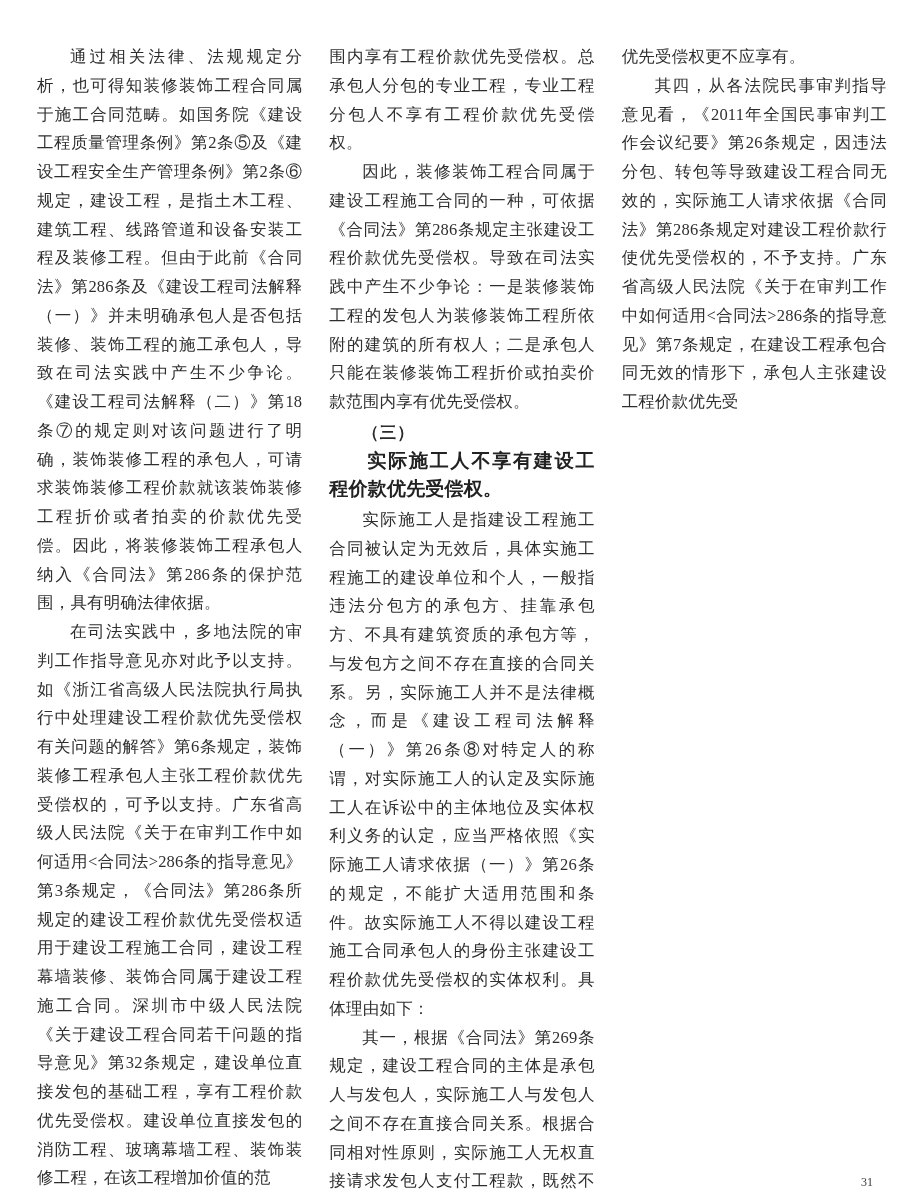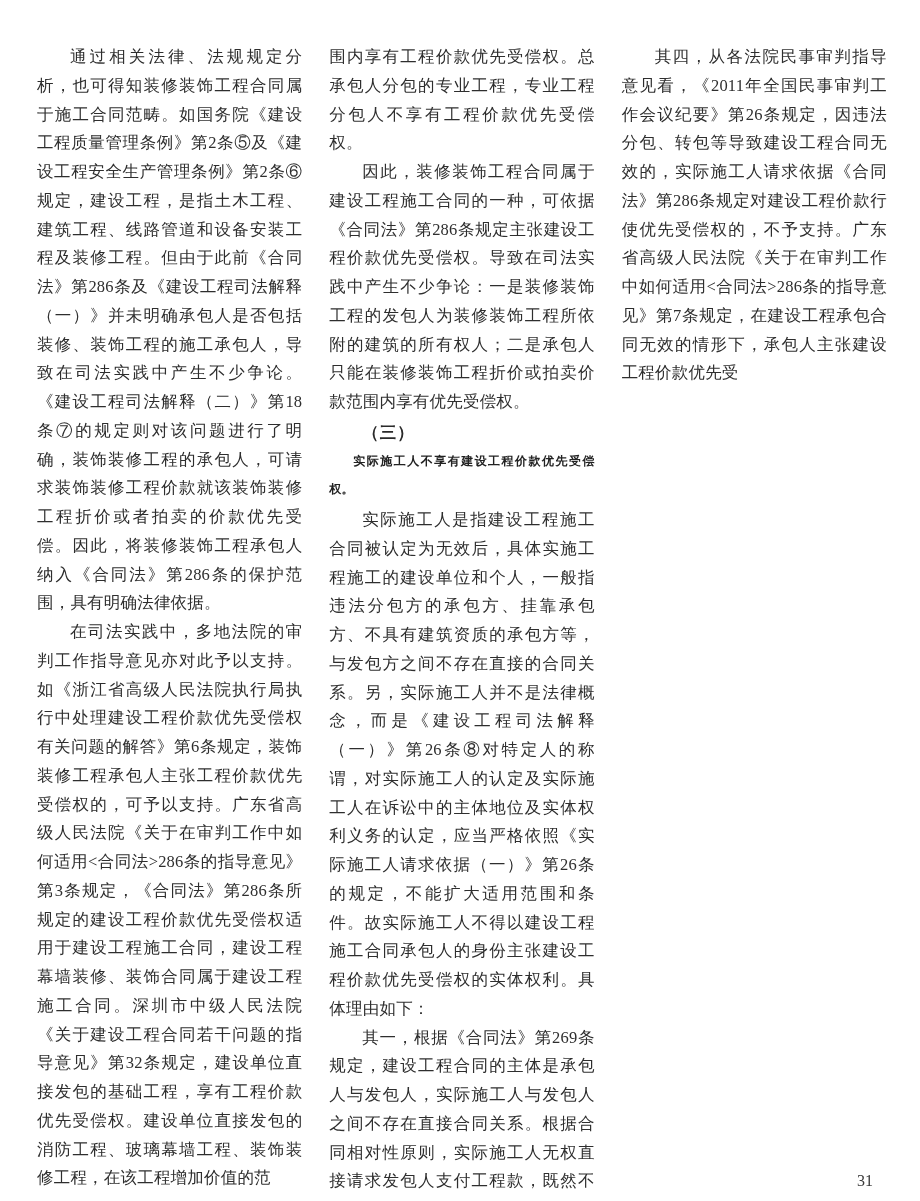--- a/index.html
+++ b/index.html
@@ -45,29 +45,29 @@
   p.section-marker {
     font-family: "Liberation Sans", "DejaVu Sans", sans-serif;
     font-weight: bold;
     color: #2a2a2a;
     margin-top: 1px;
     letter-spacing: 1px;
   }
   p.heading {
     font-family: "Liberation Sans", "DejaVu Sans", sans-serif;
     font-weight: bold;
-    font-size: 12px;
+    font-size: 19px;
     color: #222222;
     margin-bottom: 2px;
   }
   .page-number {
     position: absolute;
     right: 47px;
     bottom: 11px;
-    font-size: 16px;
+    font-size: 12px;
     color: #3a3a3a;
     font-family: "Liberation Serif", "DejaVu Serif", serif;
   }
 </style>
 </head>
 <body>
 
 <div class="page">
   <div class="columns">
     <div class="column">
@@ -76,17 +76,18 @@
       </div>
     <div class="column">
         <p class="para">围内享有工程价款优先受偿权。总承包人分包的专业工程，专业工程分包人不享有工程价款优先受偿权。</p>
         <p class="para indent">因此，装修装饰工程合同属于建设工程施工合同的一种，可依据《合同法》第286条规定主张建设工程价款优先受偿权。导致在司法实践中产生不少争论：一是装修装饰工程的发包人为装修装饰工程所依附的建筑的所有权人；二是承包人只能在装修装饰工程折价或拍卖价款范围内享有优先受偿权。</p>
         <p class="section-marker indent">（三）</p>
         <p class="heading indent">实际施工人不享有建设工程价款优先受偿权。</p>
         <p class="para indent">实际施工人是指建设工程施工合同被认定为无效后，具体实施工程施工的建设单位和个人，一般指违法分包方的承包方、挂靠承包方、不具有建筑资质的承包方等，与发包方之间不存在直接的合同关系。另，实际施工人并不是法律概念，而是《建设工程司法解释（一）》第26条⑧对特定人的称谓，对实际施工人的认定及实际施工人在诉讼中的主体地位及实体权利义务的认定，应当严格依照《实际施工人请求依据（一）》第26条的规定，不能扩大适用范围和条件。故实际施工人不得以建设工程施工合同承包人的身份主张建设工程价款优先受偿权的实体权利。具体理由如下：</p>
         <p class="para indent">其一，根据《合同法》第269条规定，建设工程合同的主体是承包人与发包人，实际施工人与发包人之间不存在直接合同关系。根据合同相对性原则，实际施工人无权直接请求发包人支付工程款，既然不享有工程价款请求权，以工程价款为权利基础的</p>
       </div>
     <div class="column">
+        <p class="para">优先受偿权更不应享有。</p>
         <p class="para indent">其四，从各法院民事审判指导意见看，《2011年全国民事审判工作会议纪要》第26条规定，因违法分包、转包等导致建设工程合同无效的，实际施工人请求依据《合同法》第286条规定对建设工程价款行使优先受偿权的，不予支持。广东省高级人民法院《关于在审判工作中如何适用&lt;合同法&gt;286条的指导意见》第7条规定，在建设工程承包合同无效的情形下，承包人主张建设工程价款优先受</p>
       </div>
   </div>
   <div class="page-number">31</div>
 </div>
 
 </body></html>

